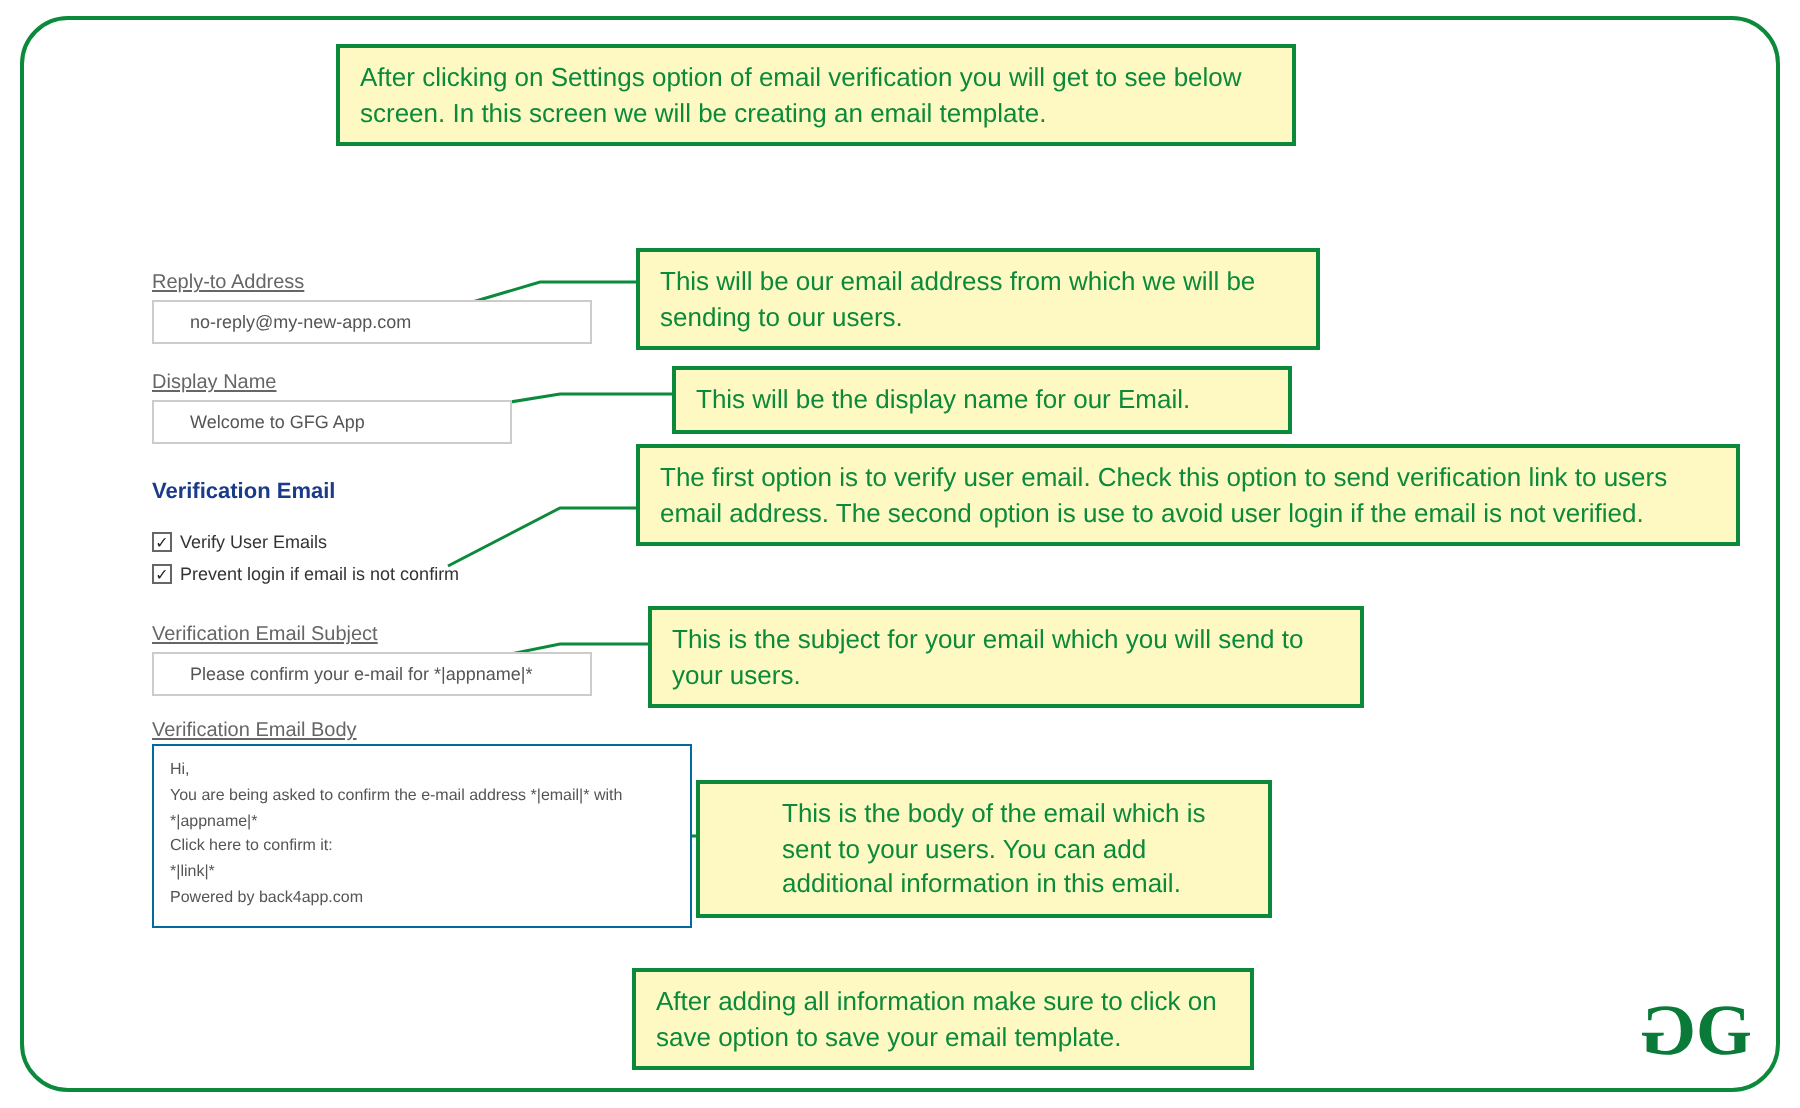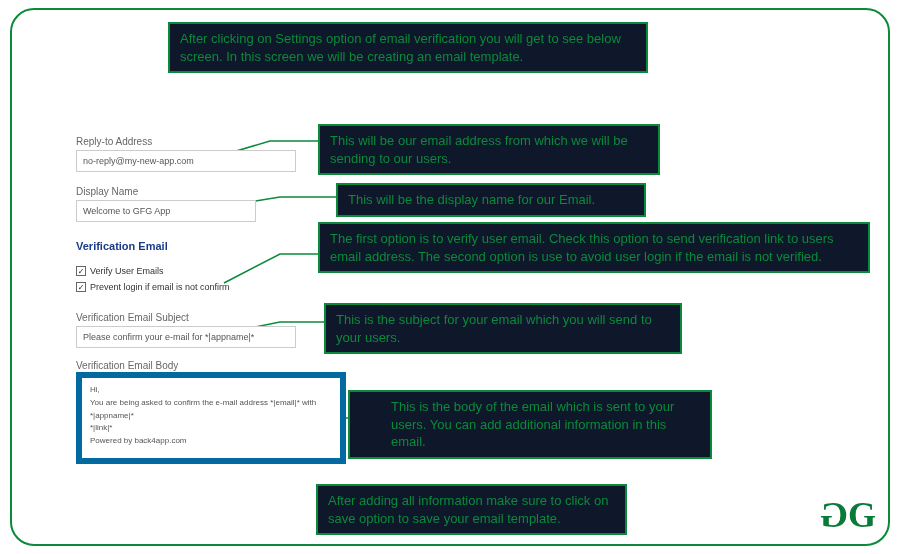--- a/index.html
+++ b/index.html
@@ -12,38 +12,39 @@
   }
   .frame {
     position: absolute;
     top: 8px; left: 10px; right: 10px; bottom: 8px;
     border: 2px solid #0a8a3a;
     border-radius: 24px;
   }
   .callout {
     position: absolute;
     border: 2px solid #0a8a3a;
-    background: #0f172a;
+    background: #fef9c3;
     color: #0a8a3a;
     font-size: 13px;
     line-height: 1.35;
     padding: 6px 10px;
   }
   .form-label {
     position: absolute;
     font-size: 10px;
     color: #666;
+    text-decoration: underline;
   }
   .form-input {
     position: absolute;
     border: 1px solid #ccc;
     background: #fff;
     font-size: 9px;
     color: #555;
-    padding: 4px 6px;
+    padding: 4px 18px;
     display: flex;
     align-items: center;
   }
   .section-head {
     position: absolute;
     font-size: 11px;
     font-weight: bold;
     color: #1a3a8a;
   }
   .check-row {
@@ -58,21 +59,21 @@
     width: 10px; height: 10px;
     border: 1px solid #666;
     display: inline-flex;
     align-items: center;
     justify-content: center;
     font-size: 8px;
     color: #222;
   }
   .body-box {
     position: absolute;
-    border: 6px solid #0369a1;
+    border: 1px solid #0369a1;
     background: #fff;
     font-size: 8px;
     color: #555;
     padding: 6px 8px;
     line-height: 1.6;
   }
   .body-box .ln { display:block; }
   .connector {
     position: absolute;
     stroke: #0a8a3a;
@@ -139,23 +140,24 @@
 
 <div class="form-label" style="left:76px; top:312px;">Verification Email Subject</div>
 <div class="form-input" style="left:76px; top:326px; width:220px; height:22px;">Please confirm your e-mail for *|appname|*</div>
 
 <div class="callout" style="left:324px; top:303px; width:358px;">This is the subject for your email which you will send to your users.</div>
 
 <div class="form-label" style="left:76px; top:360px;text-align:center;">Verification Email Body</div>
 <div class="body-box" style="left:76px; top:372px; width:270px; height:92px;">
   <span class="ln">Hi,</span>
   <span class="ln">You are being asked to confirm the e-mail address *|email|* with *|appname|*</span>
+  <span class="ln">Click here to confirm it:</span>
   <span class="ln">*|link|*</span>
   <span class="ln">Powered by back4app.com</span>
 </div>
 
-<div class="callout" style="left:348px; top:390px; width:364px;padding-left:41px;">This is the body of the email which is sent to your users. You can add additional information in this email.</div>
+<div class="callout" style="left:348px; top:390px; width:288px;padding-left:41px;">This is the body of the email which is sent to your users. You can add additional information in this email.</div>
 
 <div class="callout" style="left:316px; top:484px; width:311px;">After adding all information make sure to click on save option to save your email template.</div>
 
 <div class="logo">
   <span class="flip">G</span><span>G</span>
 </div>
 
 </body></html>

